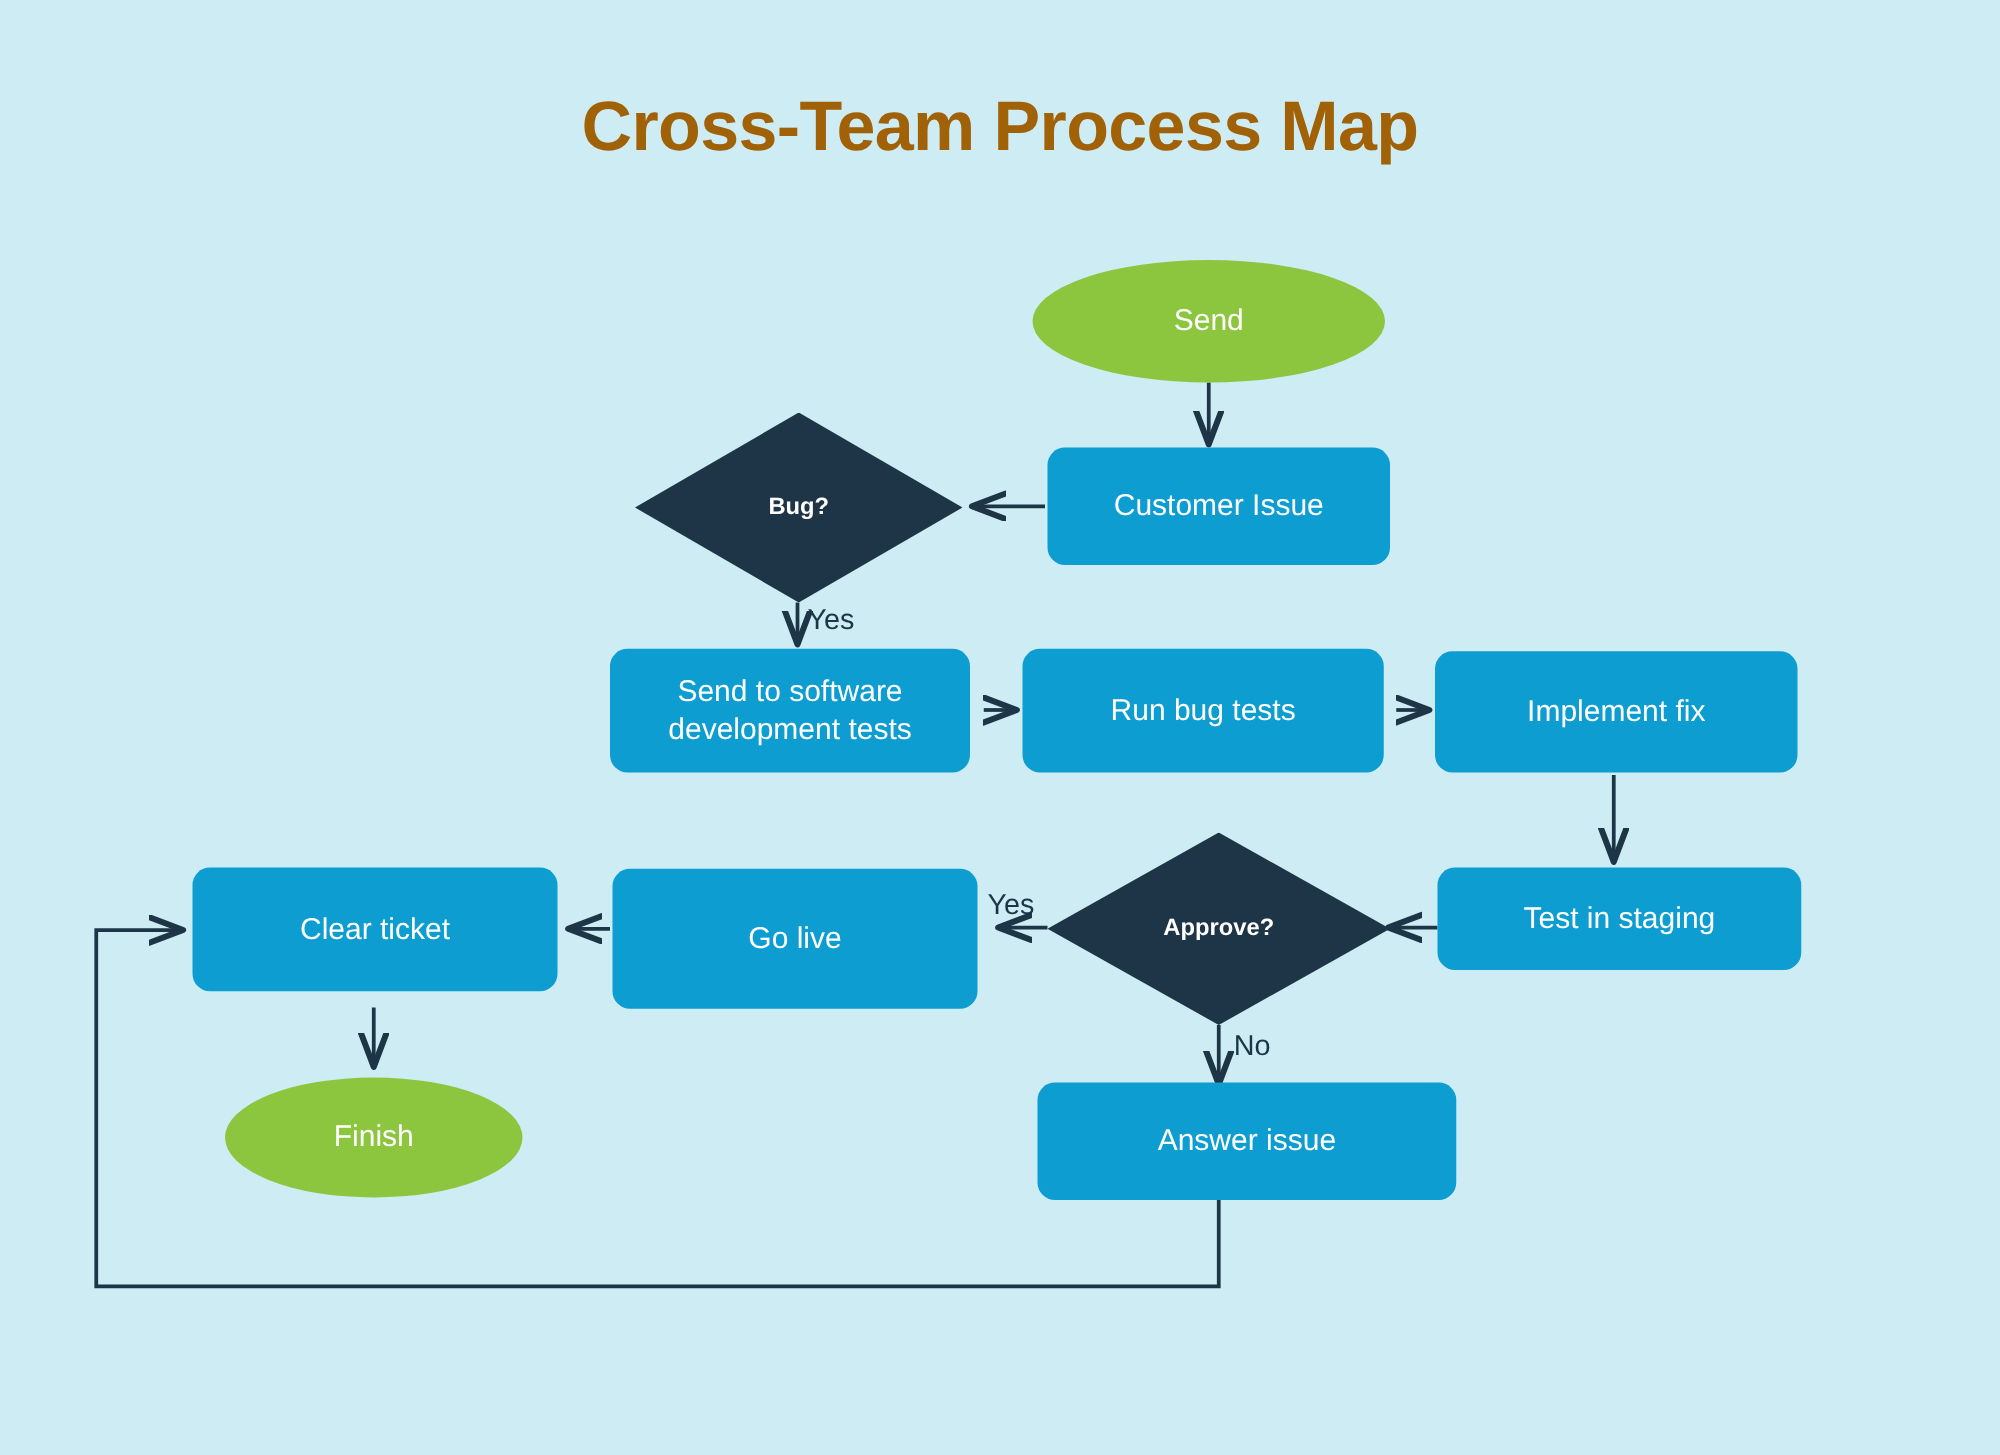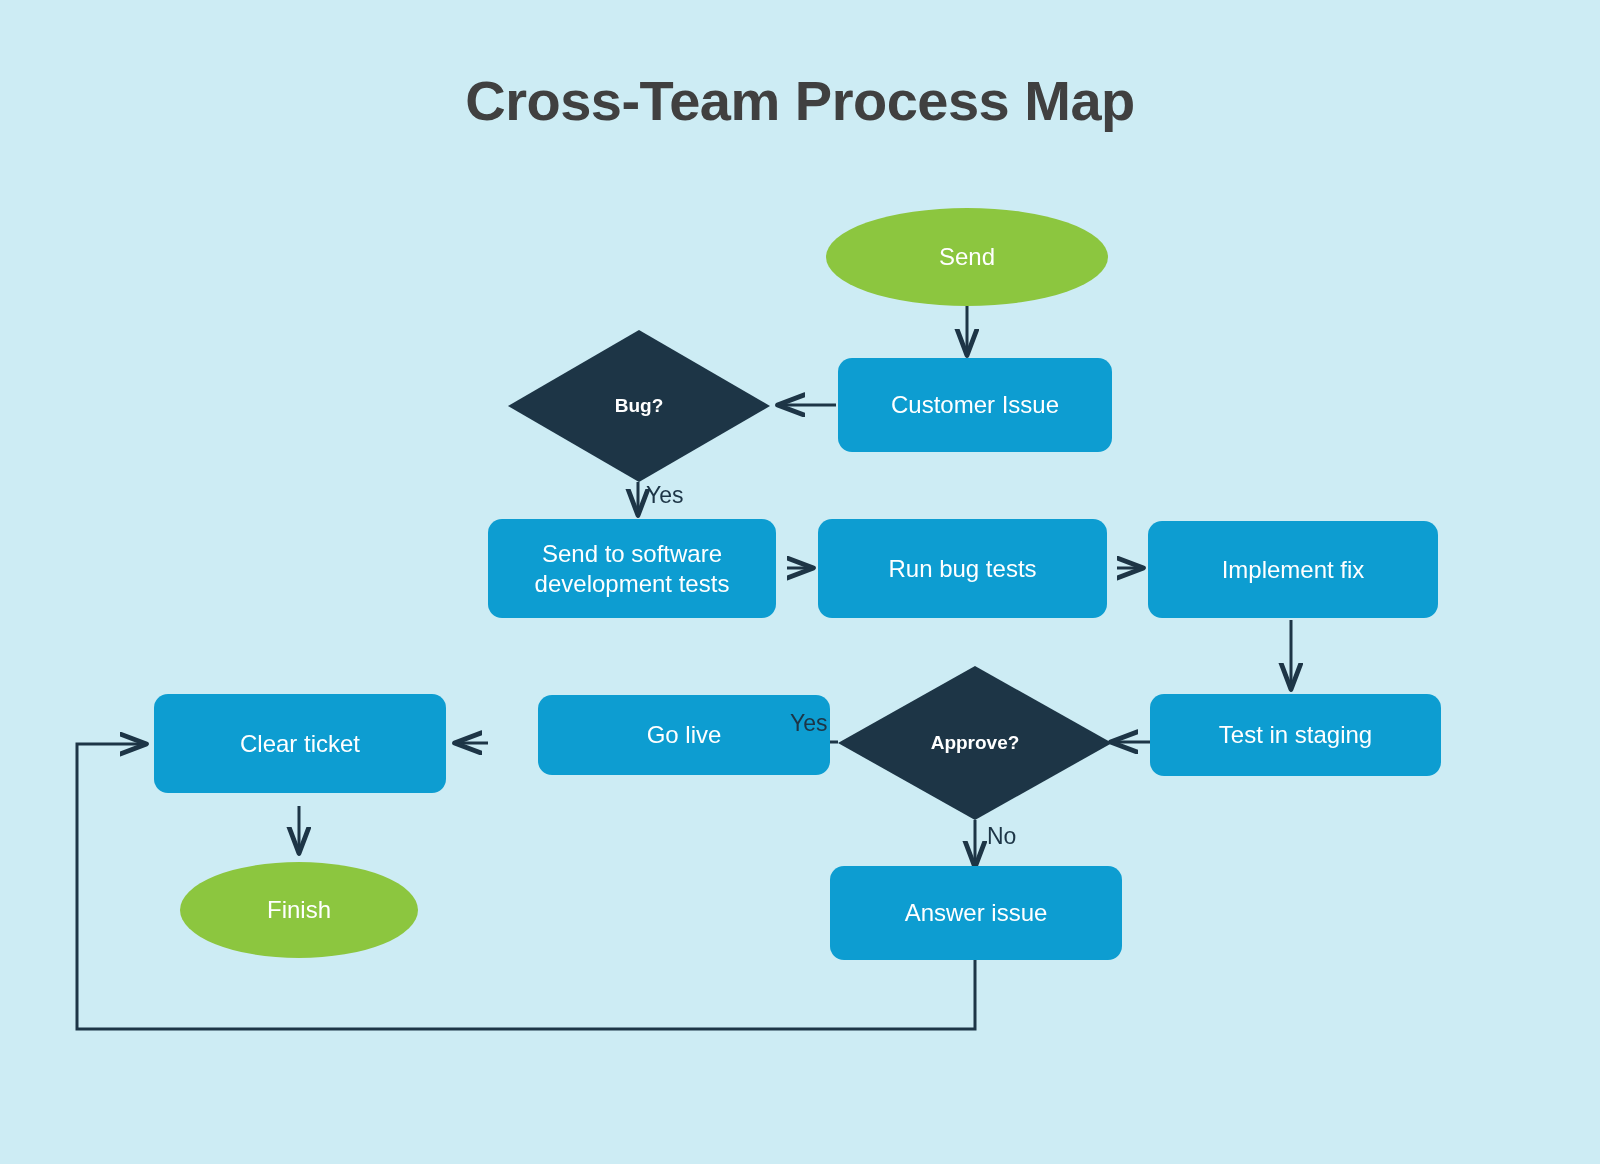--- a/index.html
+++ b/index.html
@@ -16,21 +16,21 @@
     overflow: hidden;
   }
   #title {
     position: absolute;
     left: 0;
     top: 68px;
     width: 1600px;
     text-align: center;
     font-size: 56px;
     font-weight: bold;
-    color: #404040;
+    color: #a16207;
     letter-spacing: -0.5px;
   }
   svg.edges {
     position: absolute;
     left: 0;
     top: 0;
     width: 1600px;
     height: 1164px;
     pointer-events: none;
   }
@@ -148,33 +148,33 @@
 
   <div class="node process" style="left:1150px; top:694px; width:291px; height:82px;">
     <span>Test in staging</span>
   </div>
 
   <div class="node decision" style="left:838px; top:666px; width:274px; height:154px;align-items:center;">
     <span class="diamond"></span>
     <span class="dlabel">Approve?</span>
   </div>
 
-  <div class="node process" style="left:490px; top:695px; width:292px; height:80px;margin-left:48px;">
+  <div class="node process" style="left:490px; top:695px; width:292px; height:112px;">
     <span>Go live</span>
   </div>
 
   <div class="node process" style="left:154px; top:694px; width:292px; height:99px;">
     <span>Clear ticket</span>
   </div>
 
   <div class="node terminator" style="left:180px; top:862px; width:238px; height:96px;">
     <span>Finish</span>
   </div>
 
-  <div class="node process" style="left:830px; top:866px; width:292px; height:94px;">
+  <div class="node process" style="left:830px; top:866px; width:335px; height:94px;">
     <span>Answer issue</span>
   </div>
 
   <div class="edge-label" style="left:646px; top:482px;">Yes</div>
   <div class="edge-label" style="left:790px; top:710px;">Yes</div>
   <div class="edge-label" style="left:987px; top:823px;">No</div>
 
 </div>
 
 </body></html>

